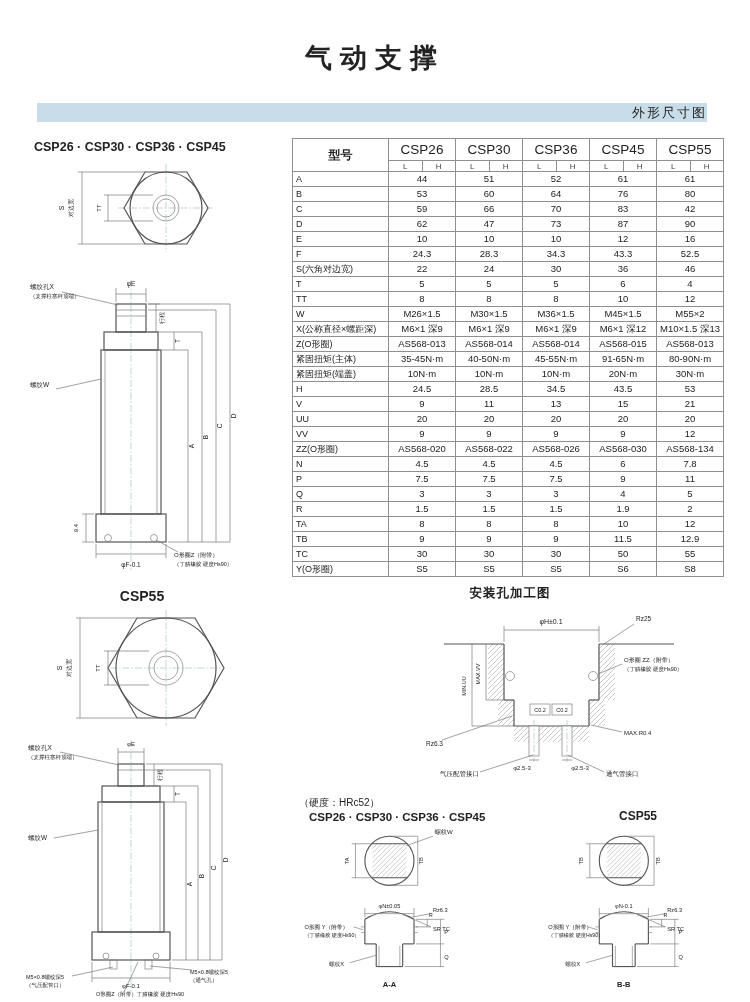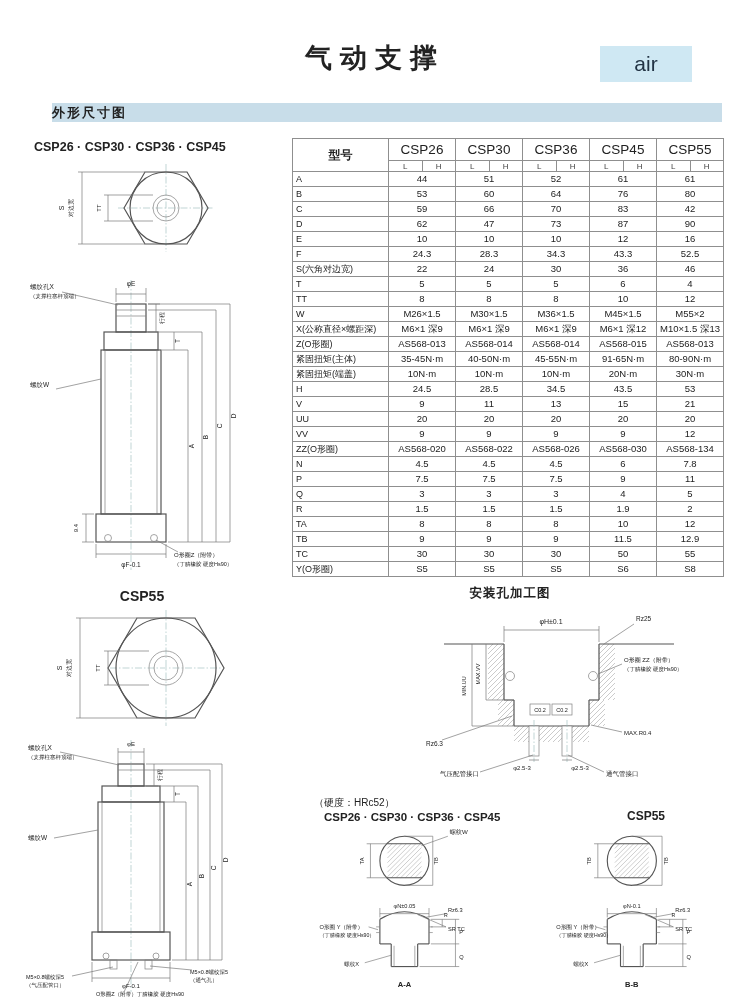--- a/index.html
+++ b/index.html
@@ -1,40 +1,40 @@
 <!DOCTYPE html>
 <html><head>
 <meta charset="utf-8">
 <style>
   *{box-sizing:border-box;margin:0;padding:0}
   html,body{width:750px;height:1002px}
   body{font-family:"Liberation Sans","DejaVu Sans",sans-serif;background:#fff;color:#222;position:relative;overflow:hidden}
   .page{position:absolute;inset:0;background:#fff}
   .title{position:absolute;top:40px;left:0;width:100%;text-align:center;font-size:27px;font-weight:bold;letter-spacing:8px}
   .air-badge{position:absolute;top:46px;right:58px;width:92px;height:36px;background:#cfe8f3;color:#234;font-size:21px;text-align:center;line-height:36px}
-  .section-bar{position:absolute;top:103px;left:52px;width:670px;height:19px;background:#c8dde9;font-size:13px;font-weight:bold;text-align:left;line-height:19px;letter-spacing:2px}
+  .section-bar{position:absolute;top:103px;left:37px;width:670px;height:19px;background:#c8dde9;font-size:13px;font-weight:normal;text-align:right;line-height:19px;letter-spacing:2px}
   .left-col{position:absolute;left:26px;top:140px;width:258px}
   .right-col{position:absolute;left:292px;top:138px;width:436px}
   .g-label{font-size:12.5px;font-weight:bold;margin:0 0 8px 8px}
   .csp55-label{width:232px;text-align:center;font-size:14px;font-weight:bold;margin-top:14px;margin-bottom:2px}
   .d-hex{margin-top:8px}
   .d-side{margin-top:20px}
   
   table.dims{border-collapse:collapse;table-layout:fixed;width:431px}
   .dims th,.dims td{border:1px solid #8f8f8f;padding:0;text-align:center;overflow:hidden;white-space:nowrap}
   .dims .model-h{font-size:12px;font-weight:bold}
   .dims .model-name{font-size:13.5px;font-weight:normal;height:22px}
   .dims .sub{font-size:8px;font-weight:normal;height:11px;color:#444}
   .dims td{font-size:9.5px;height:15px;line-height:1}
   .dims td.lbl{text-align:left;padding-left:3px;font-size:9px}
   .c-lbl{width:96px}.c-val{width:33.5px}
   .mount-title{margin-top:8px;text-align:center;font-size:12.5px;font-weight:bold;letter-spacing:1px}
   .d-mount{margin-left:92px;margin-top:2px}
   .bottom-row{display:flex;margin-top:2px}
-  .grpA{margin-left:20px;width:212px}
+  .grpA{margin-left:5px;width:212px}
   .grpB{margin-left:44px;width:182px}
   .hard{font-size:10px;margin-left:2px}
   .mlabel{font-size:11.5px;font-weight:bold;margin:1px 0 0 12px}
   .mlabel-b{font-size:12px;font-weight:bold;text-align:center;padding-top:13px}
   
   svg{display:block}
   svg .ol{fill:none;stroke:#555;stroke-width:1.2}
   svg .thin{fill:none;stroke:#808080;stroke-width:0.7}
   svg .dim line,svg line.dimln{stroke:#7a7a7a;stroke-width:0.7;fill:none}
   svg .cl{stroke:#9bb;stroke-width:0.6;stroke-dasharray:7 2 1.5 2;fill:none}
@@ -43,21 +43,20 @@
   .t55{font-size:5.5px}.t6{font-size:6px}.t65{font-size:6.5px}.t7{font-size:7px}.t8{font-size:8px;font-weight:bold}
   .mid{text-anchor:middle}
   .box{fill:#fff;stroke:#808080;stroke-width:0.7}
 </style>
 </head>
 <body>
 
 <div class="page">
 
   <div class="title">气动支撑</div>
-  <div class="air-badge">air</div>
   <div class="section-bar">外形尺寸图</div>
 
   <div class="left-col">
     <div class="g-label">CSP26 · CSP30 · CSP36 · CSP45</div>
 
     <svg class="d-hex" width="232" height="92" viewBox="0 0 232 92">
       <g>
         <line class="cl" x1="140" y1="2" x2="140" y2="90"></line>
         <line class="cl" x1="92" y1="46" x2="188" y2="46"></line>
         <polygon class="ol" points="98,46 119,10 161,10 182,46 161,82 119,82"></polygon>

